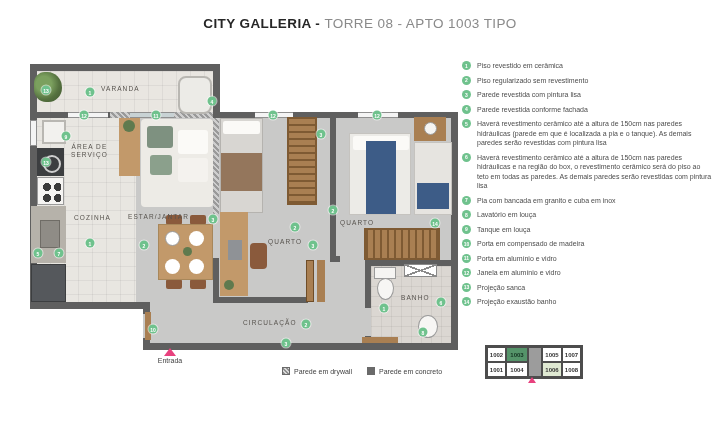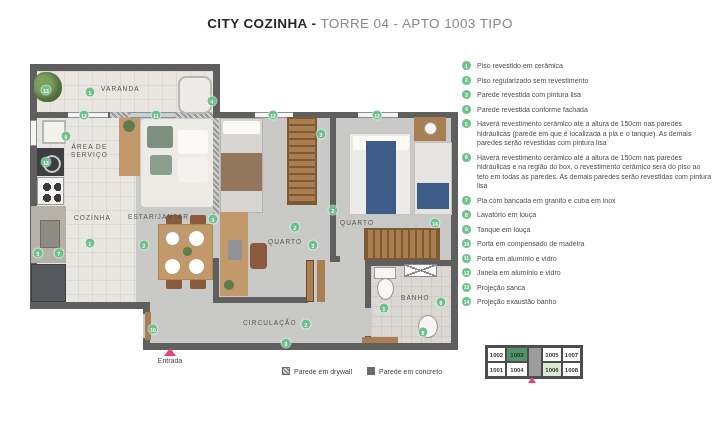--- a/index.html
+++ b/index.html
@@ -46,21 +46,21 @@
   .kp-primary{background:#55946a;color:#143322;}
   .kp-secondary{background:#dfe9d2;}
   #kp-tri{left:528px;top:377px;border-left-width:4px;border-right-width:4px;border-bottom-width:6px;}
   
   #entrada-label{position:absolute;left:148px;top:357px;width:44px;text-align:center;font-size:7px;color:#3f3f3f;}
   #entrada-tri{left:164px;top:348px;}
 </style>
 </head>
 <body>
 
-<div id="title" class="abs"><b>CITY COZINHA - </b><span>TORRE 04 - APTO 1003 TIPO</span></div>
+<div id="title" class="abs"><b>CITY GALLERIA - </b><span>TORRE 08 - APTO 1003 TIPO</span></div>
 
 <div id="plan" class="abs">
 
   <div class="floor tiles" style="left:36px;top:71px;width:177px;height:41px;background-color:#e9e6e1;"></div>
   <div class="floor" style="left:36px;top:112px;width:415px;height:231px;background-color:#c9c9c8;"></div>
   <div class="floor tiles" style="left:36px;top:112px;width:100px;height:190px;background-color:#e8e6e1;"></div>
   <div class="floor tiles" style="left:371px;top:266px;width:80px;height:77px;background-color:#dbd7d2;background-size:10px 10px;"></div>
   <div class="floor" style="left:30px;top:309px;width:113px;height:41px;background:#ffffff;"></div>
 
   <div class="w" style="left:30px;top:64px;width:190px;height:7px;"></div>

